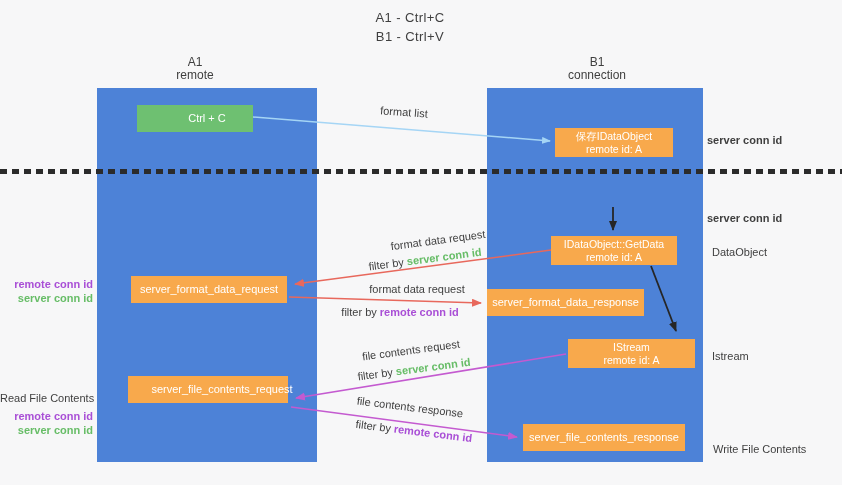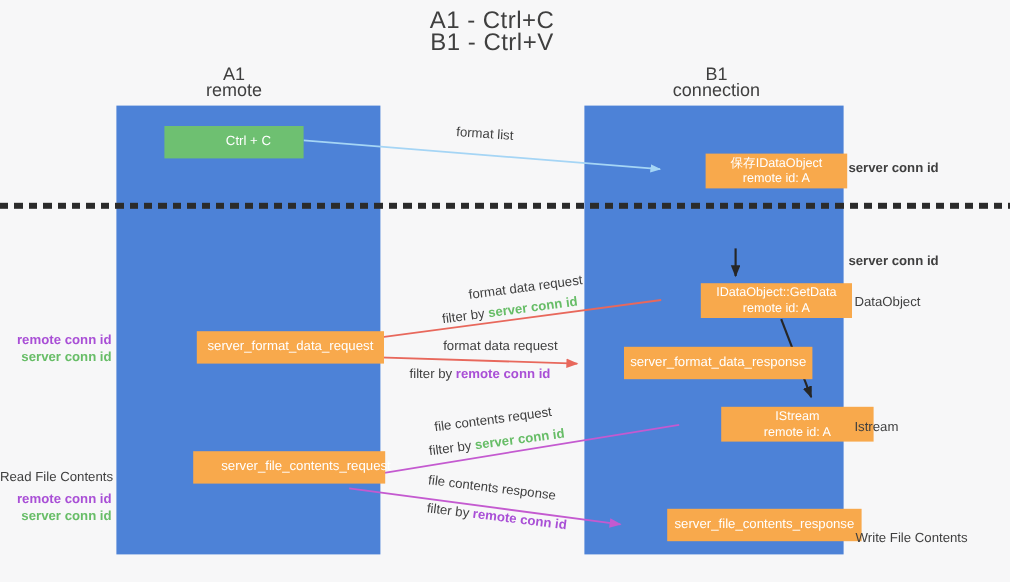--- a/index.html
+++ b/index.html
@@ -13,41 +13,41 @@
     background:var(--background);
     overflow:hidden;
   }
   .col{
     position:absolute;
     background:var(--column-blue);
   }
   .col-head{
     position:absolute;
     text-align:center;
-    font-size:15px;line-height:13px;
+    font-size:12px;line-height:13px;
     color:var(--text-dark);
   }
   .title{
     position:absolute;
     text-align:center;
-    font-size:20px;line-height:19px;
+    font-size:13px;line-height:19px;
     color:var(--text-dark);
     letter-spacing:.4px;
   }
   .box{
     position:absolute;
     display:flex;flex-direction:column;
     align-items:center;justify-content:center;
     color:#fff;
     font-size:11px;line-height:13px;
     text-align:center;
     box-sizing:border-box;
   }
   .box.green{background:var(--box-green);padding-left:24px;}
-  .box.orange{background:var(--box-orange);margin-left:33px;}
+  .box.orange{background:var(--box-orange);}
   .box .l2{font-size:10.5px;}
   .alabel{
     position:absolute;
     font-size:11px;
     color:var(--text-dark);
     white-space:nowrap;
     transform-origin:center center;
   }
   .centered{transform:translateX(-50%);}
   .id-green{color:var(--text-green);font-weight:bold;}

